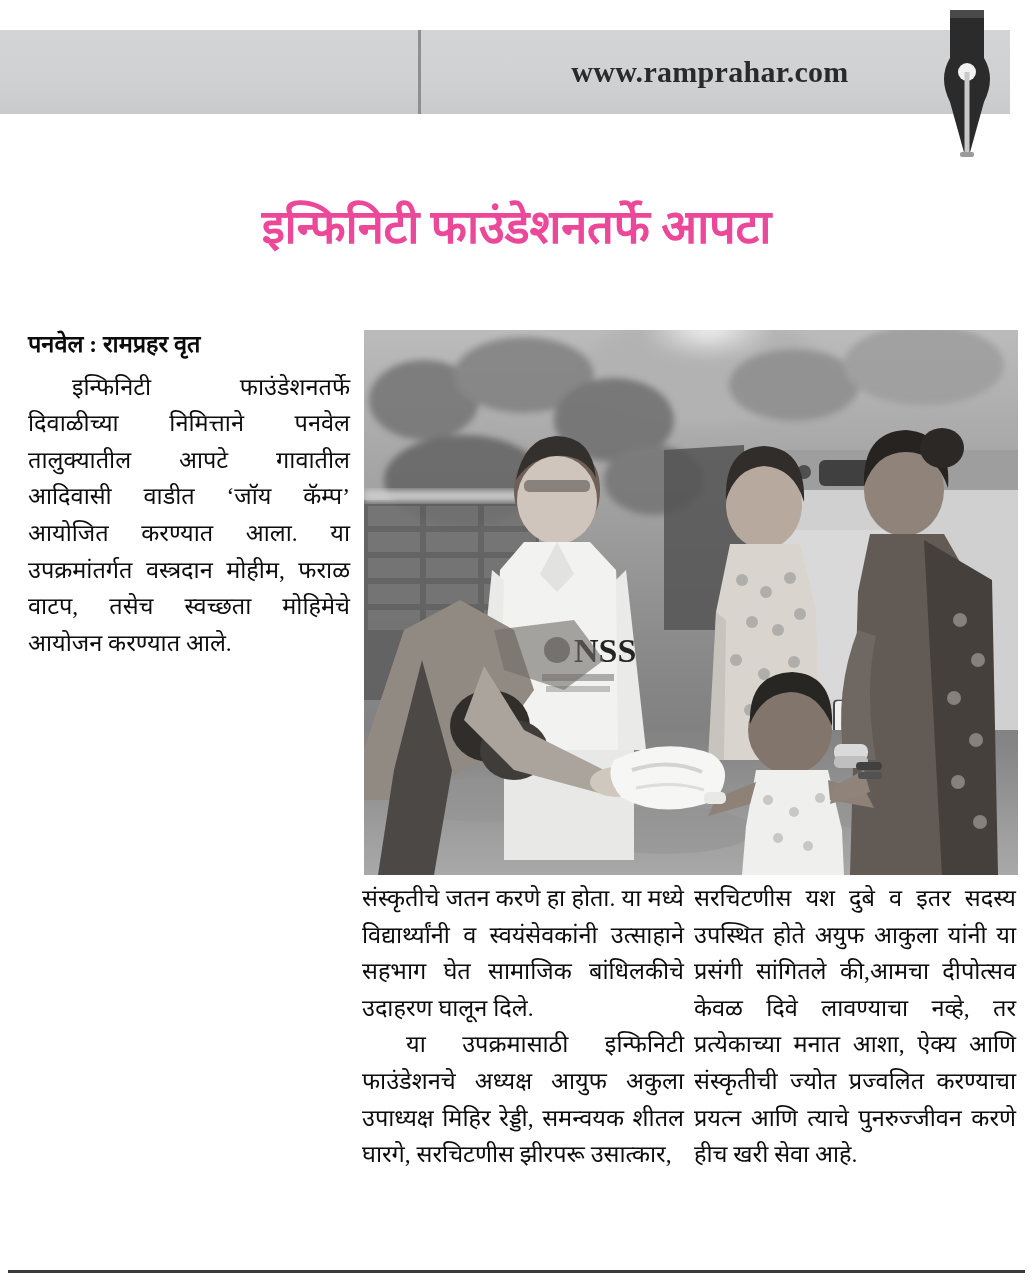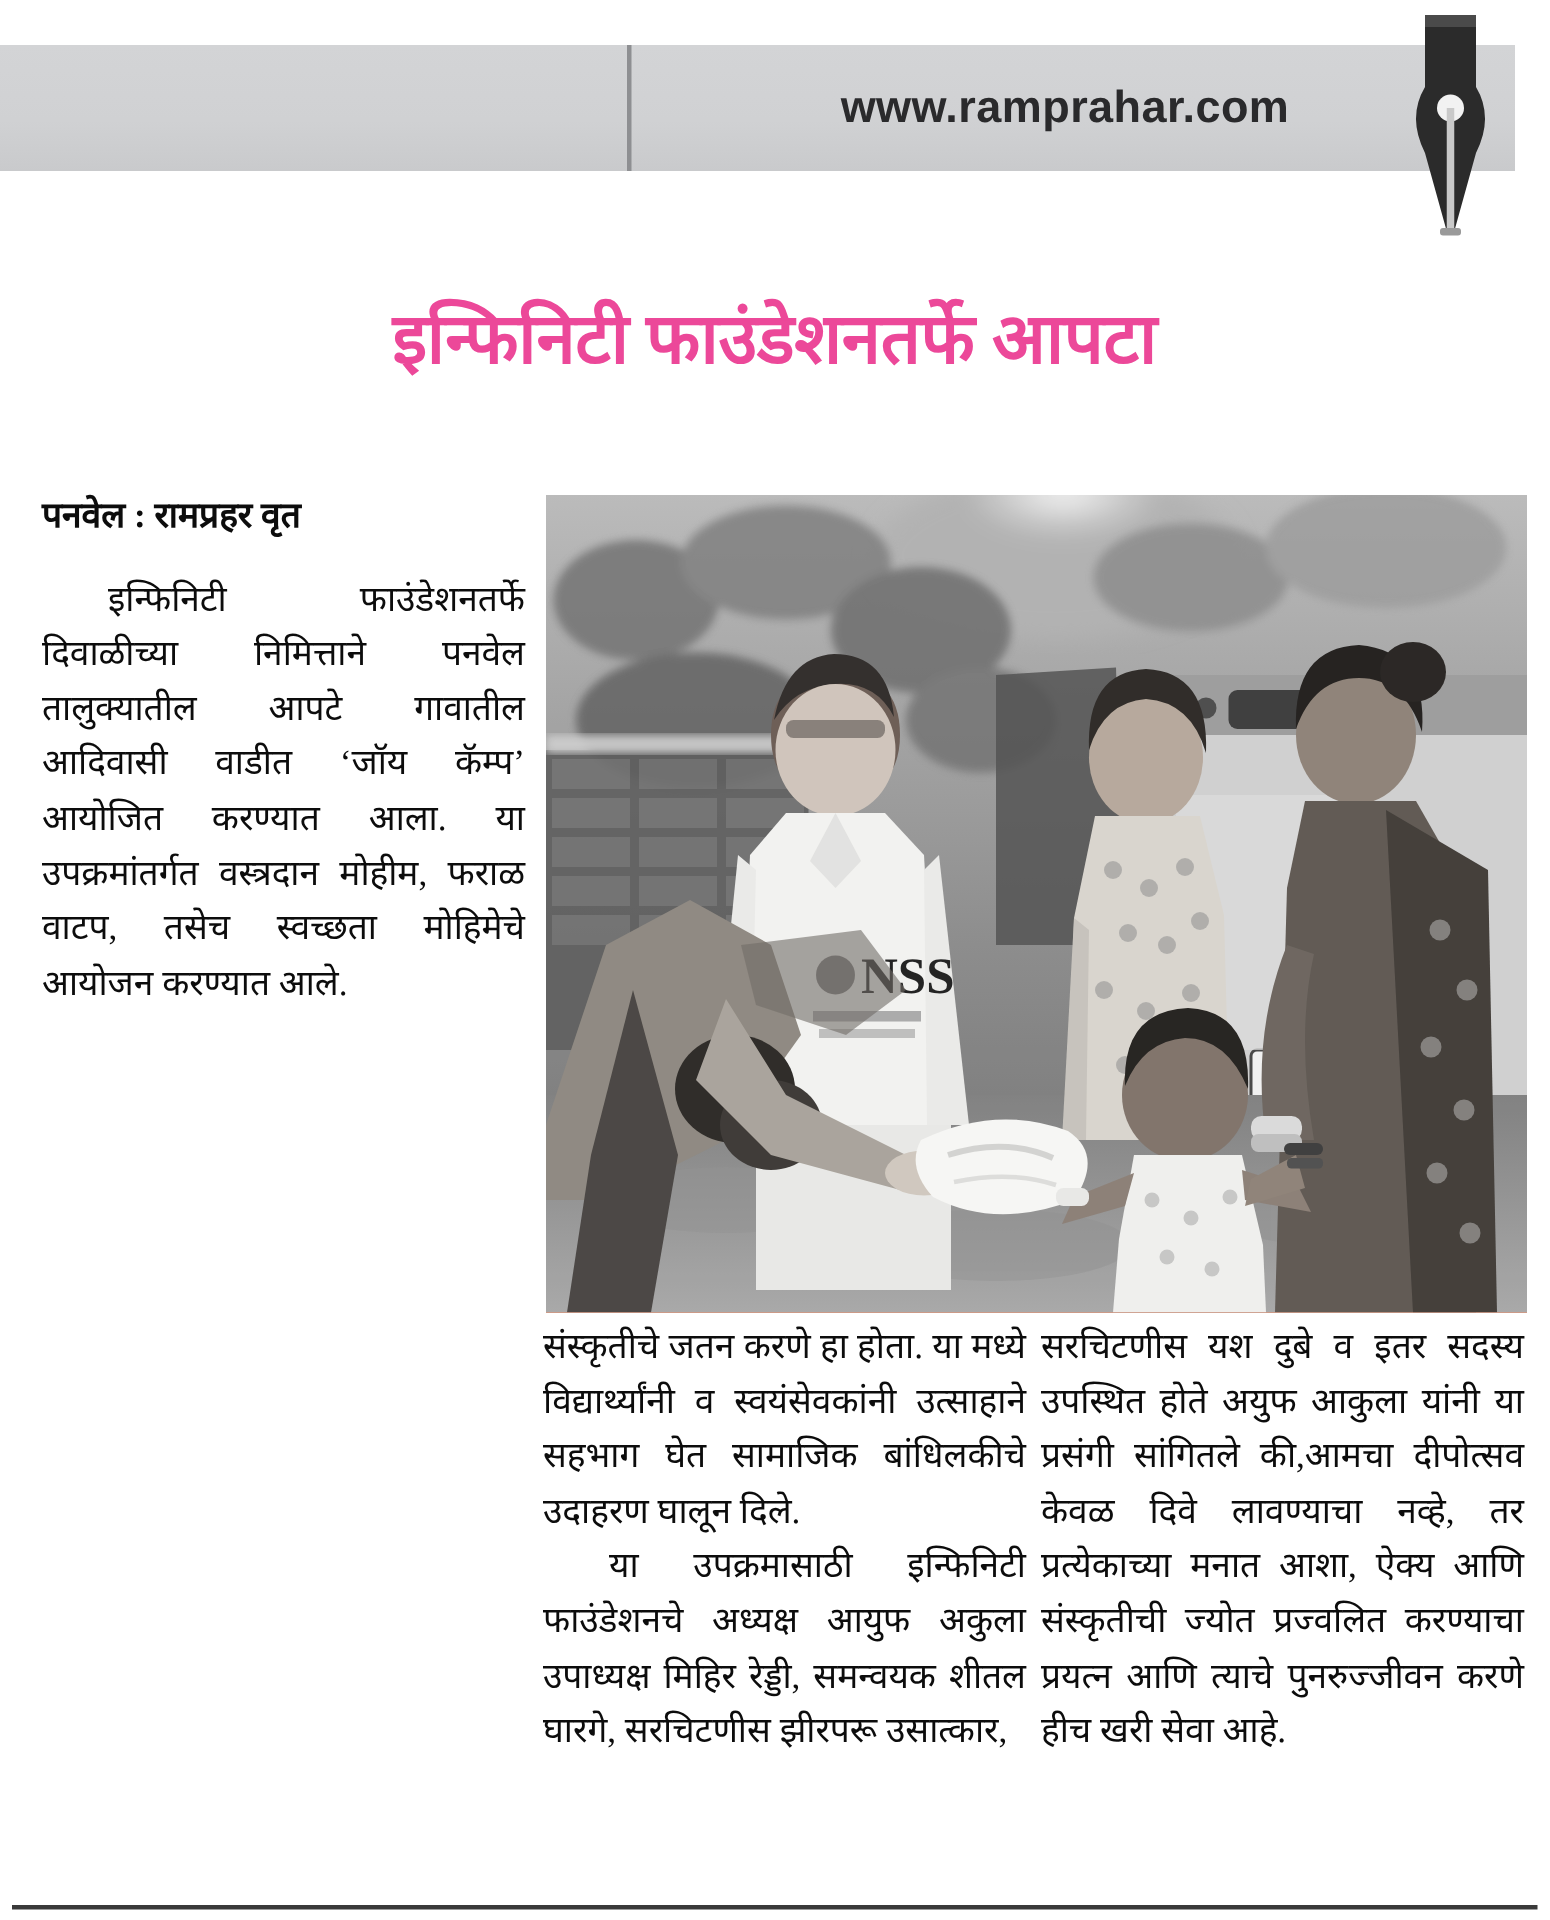--- a/index.html
+++ b/index.html
@@ -42,21 +42,21 @@
   }
   .masthead-url {
     position: absolute;
     left: 430px;
     top: 0;
     width: 560px;
     height: 84px;
     display: flex;
     align-items: center;
     justify-content: center;
-    font-family: Liberation Sans, sans-serif;
+    font-family: Liberation Serif, serif;
     font-size: 30px;
     font-weight: 700;
     letter-spacing: 0.3px;
     color: #2a2a2c;
     white-space: nowrap;
   }
 
   
   .pen-nib {
     position: absolute;
@@ -105,35 +105,35 @@
     hyphens: none;
   }
   .col-1 { left: 28px;  width: 322px; }
   .col-2 { left: 362px; width: 322px; top: 554px; }
   .col-3 { left: 694px; width: 322px; top: 554px; }
 
   .dateline {
     font-weight: 700;
     font-size: 23.5px;
     display: block;
-    margin-bottom: 19px;
+    margin-bottom: 6px;
     text-align: left;
   }
   .para { margin: 0; text-indent: 44px; }
   .para.noindent { text-indent: 0; }
 
   
   .photo {
     position: absolute;
     left: 364px;
     top: 330px;
     width: 654px;
     height: 545px;
     overflow: hidden;
-    background: #c2410c;
+    background: #d946ef;
   }
   .photo svg { display: block; width: 100%; height: 100%; }
 
   
   .footer-rule {
     position: absolute;
     left: 8px;
     top: 1270px;
     width: 1017px;
     height: 3px;

